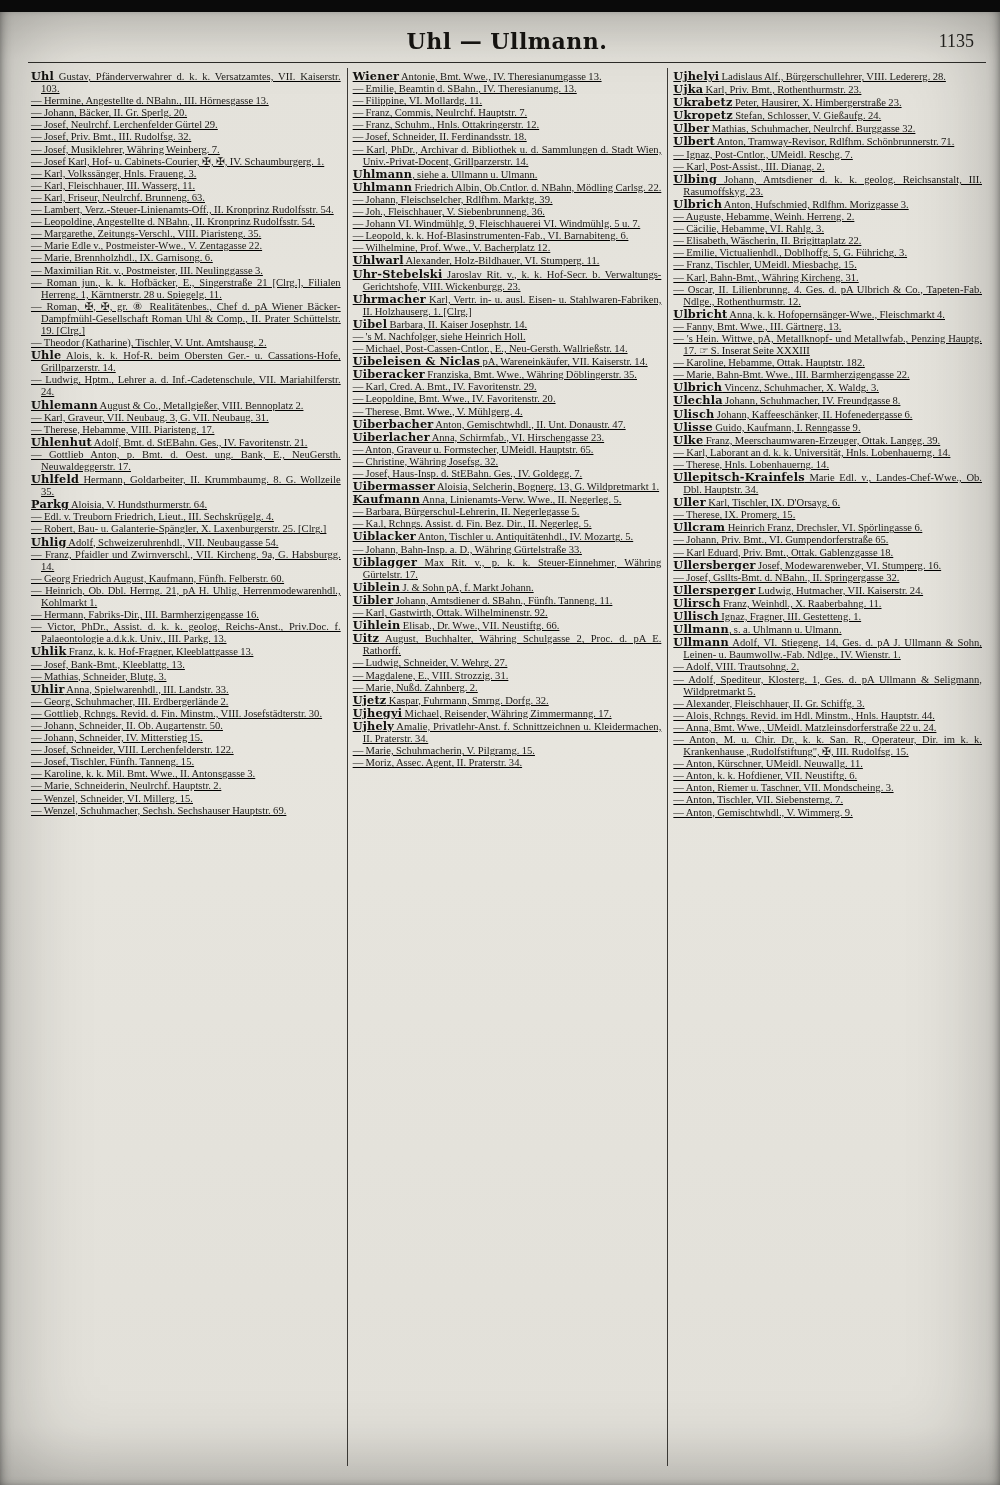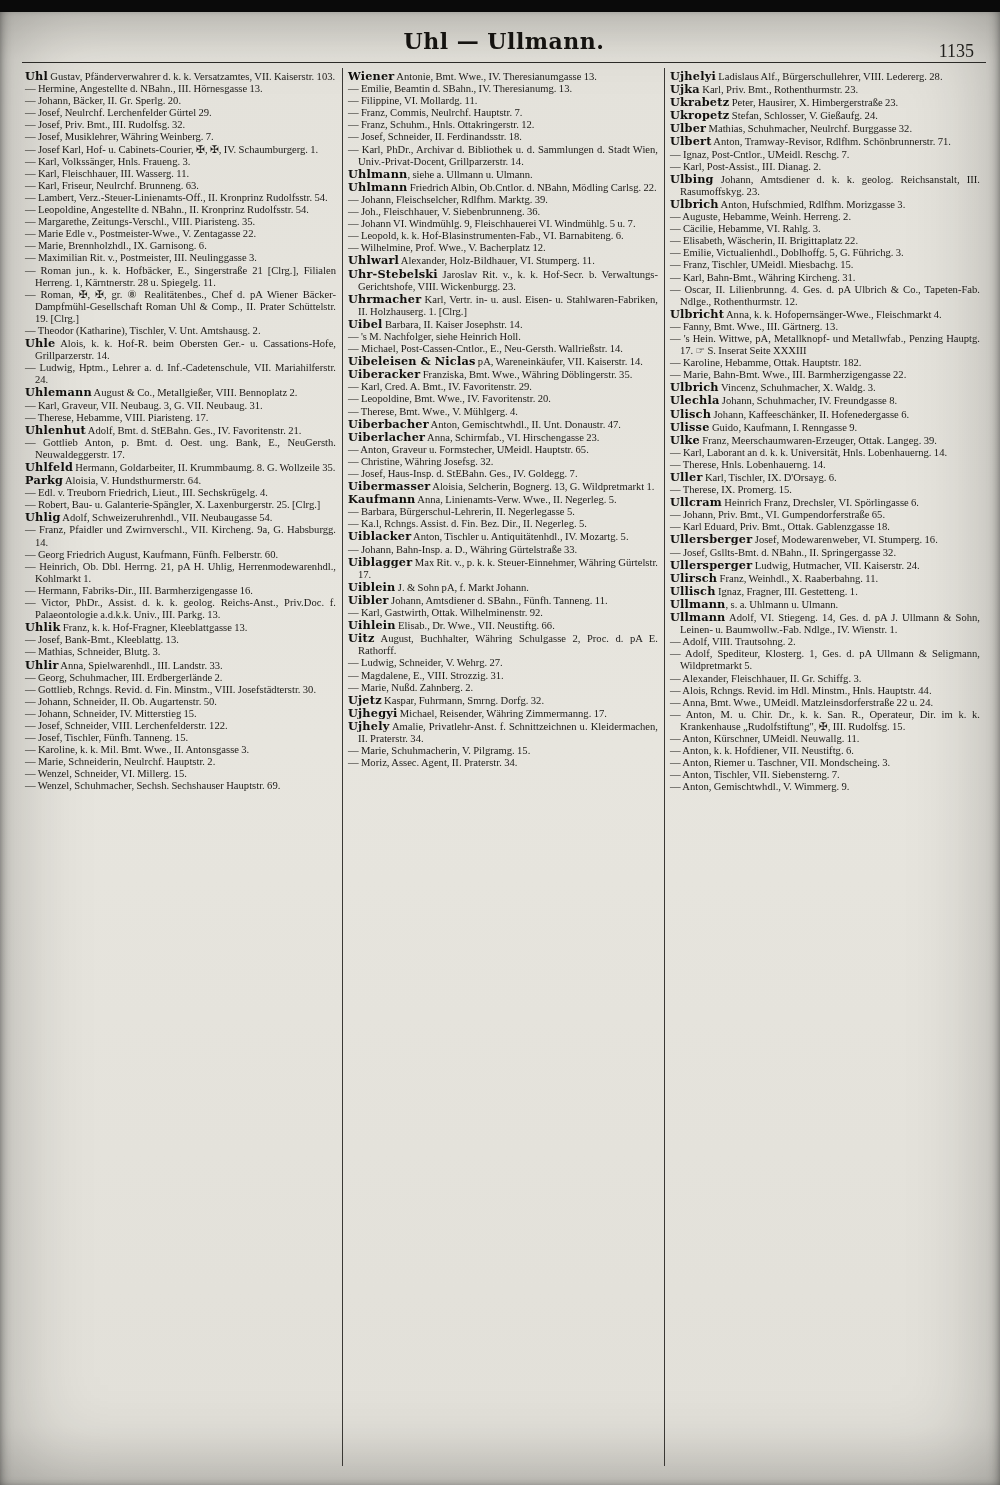--- a/index.html
+++ b/index.html
@@ -8,31 +8,31 @@
     background:#141414;
     font-family:"Liberation Serif", serif;
     -webkit-font-smoothing:antialiased;
   }
   .scan {
     position:relative; width:1000px; height:1485px; overflow:hidden;
     background:linear-gradient(180deg,#cfcdc6 0%, #e4e2db 4%, #e7e5de 50%, #e2e0d9 96%, #d6d4cd 100%);
     box-shadow: inset 0 0 90px rgba(0,0,0,.28), inset 0 14px 10px -8px rgba(0,0,0,.85), inset -6px 0 12px -6px rgba(0,0,0,.5), inset 6px 0 12px -6px rgba(0,0,0,.5);
   }
   .topbar { height:12px; background:#0a0a0a; }
-  .page { padding:6px 12px 0 20px; }
+  .page { padding:6px 12px 0 26px; }
   .header { position:relative; height:34px; margin-top:10px; }
   .title {
     position:absolute; left:0; right:0; text-align:center;
     font-family:"DejaVu Serif", serif;
     font-weight:bold; font-size:22px; letter-spacing:.5px; color:#151310;
   }
-  .pagenum { position:absolute; right:14px; top:13px; font-size:18px; color:#21201d; }
+  .pagenum { position:absolute; right:14px; top:3px; font-size:18px; color:#21201d; }
   .headrule { border-top:1.5px solid #2b2a27; margin:0 2px 3px 2px; }
   .columns { display:flex; align-items:stretch; height:1398px; overflow:hidden; padding:2px 0 0 0; }
-  .col { width:322px; padding:2px 6px 0 5px; box-sizing:border-box; overflow:hidden; }
+  .col { width:322px; padding:2px 6px 0 5px; box-sizing:border-box; overflow:hidden;text-decoration:underline; }
   .col + .col { border-left:1.3px solid #3a3834; }
   .entry {
     font-size:10.6px; line-height:12.1px;
     text-align:justify; color:#1c1a17;
     padding-left:10px; text-indent:-10px;
     word-spacing:-0.3px;
   }
   .entry b {
     font-family:"DejaVu Serif", serif;
     font-size:11.3px; letter-spacing:.2px; color:#100f0d;
@@ -177,20 +177,21 @@
           <div class="entry">— 's Hein. Wittwe, pA, Metallknopf- und Metallwfab., Penzing Hauptg. 17. ☞ S. Inserat Seite XXXIII</div>
           <div class="entry">— Karoline, Hebamme, Ottak. Hauptstr. 182.</div>
           <div class="entry">— Marie, Bahn-Bmt. Wwe., III. Barmherzigengasse 22.</div>
           <div class="entry"><b>Ulbrich</b> Vincenz, Schuhmacher, X. Waldg. 3.</div>
           <div class="entry"><b>Ulechla</b> Johann, Schuhmacher, IV. Freundgasse 8.</div>
           <div class="entry"><b>Ulisch</b> Johann, Kaffeeschänker, II. Hofenedergasse 6.</div>
           <div class="entry"><b>Ulisse</b> Guido, Kaufmann, I. Renngasse 9.</div>
           <div class="entry"><b>Ulke</b> Franz, Meerschaumwaren-Erzeuger, Ottak. Langeg. 39.</div>
           <div class="entry">— Karl, Laborant an d. k. k. Universität, Hnls. Lobenhauerng. 14.</div>
           <div class="entry">— Therese, Hnls. Lobenhauerng. 14.</div>
+          <div class="entry"><b>Ullepitsch-Krainfels</b> Marie Edl. v., Landes-Chef-Wwe., Ob. Dbl. Hauptstr. 34.</div>
           <div class="entry"><b>Uller</b> Karl, Tischler, IX. D'Orsayg. 6.</div>
           <div class="entry">— Therese, IX. Promerg. 15.</div>
           <div class="entry"><b>Ullcram</b> Heinrich Franz, Drechsler, VI. Spörlingasse 6.</div>
           <div class="entry">— Johann, Priv. Bmt., VI. Gumpendorferstraße 65.</div>
           <div class="entry">— Karl Eduard, Priv. Bmt., Ottak. Gablenzgasse 18.</div>
           <div class="entry"><b>Ullersberger</b> Josef, Modewarenweber, VI. Stumperg. 16.</div>
           <div class="entry">— Josef, Gsllts-Bmt. d. NBahn., II. Springergasse 32.</div>
           <div class="entry"><b>Ullersperger</b> Ludwig, Hutmacher, VII. Kaiserstr. 24.</div>
           <div class="entry"><b>Ulirsch</b> Franz, Weinhdl., X. Raaberbahng. 11.</div>
           <div class="entry"><b>Ullisch</b> Ignaz, Fragner, III. Gestetteng. 1.</div>

